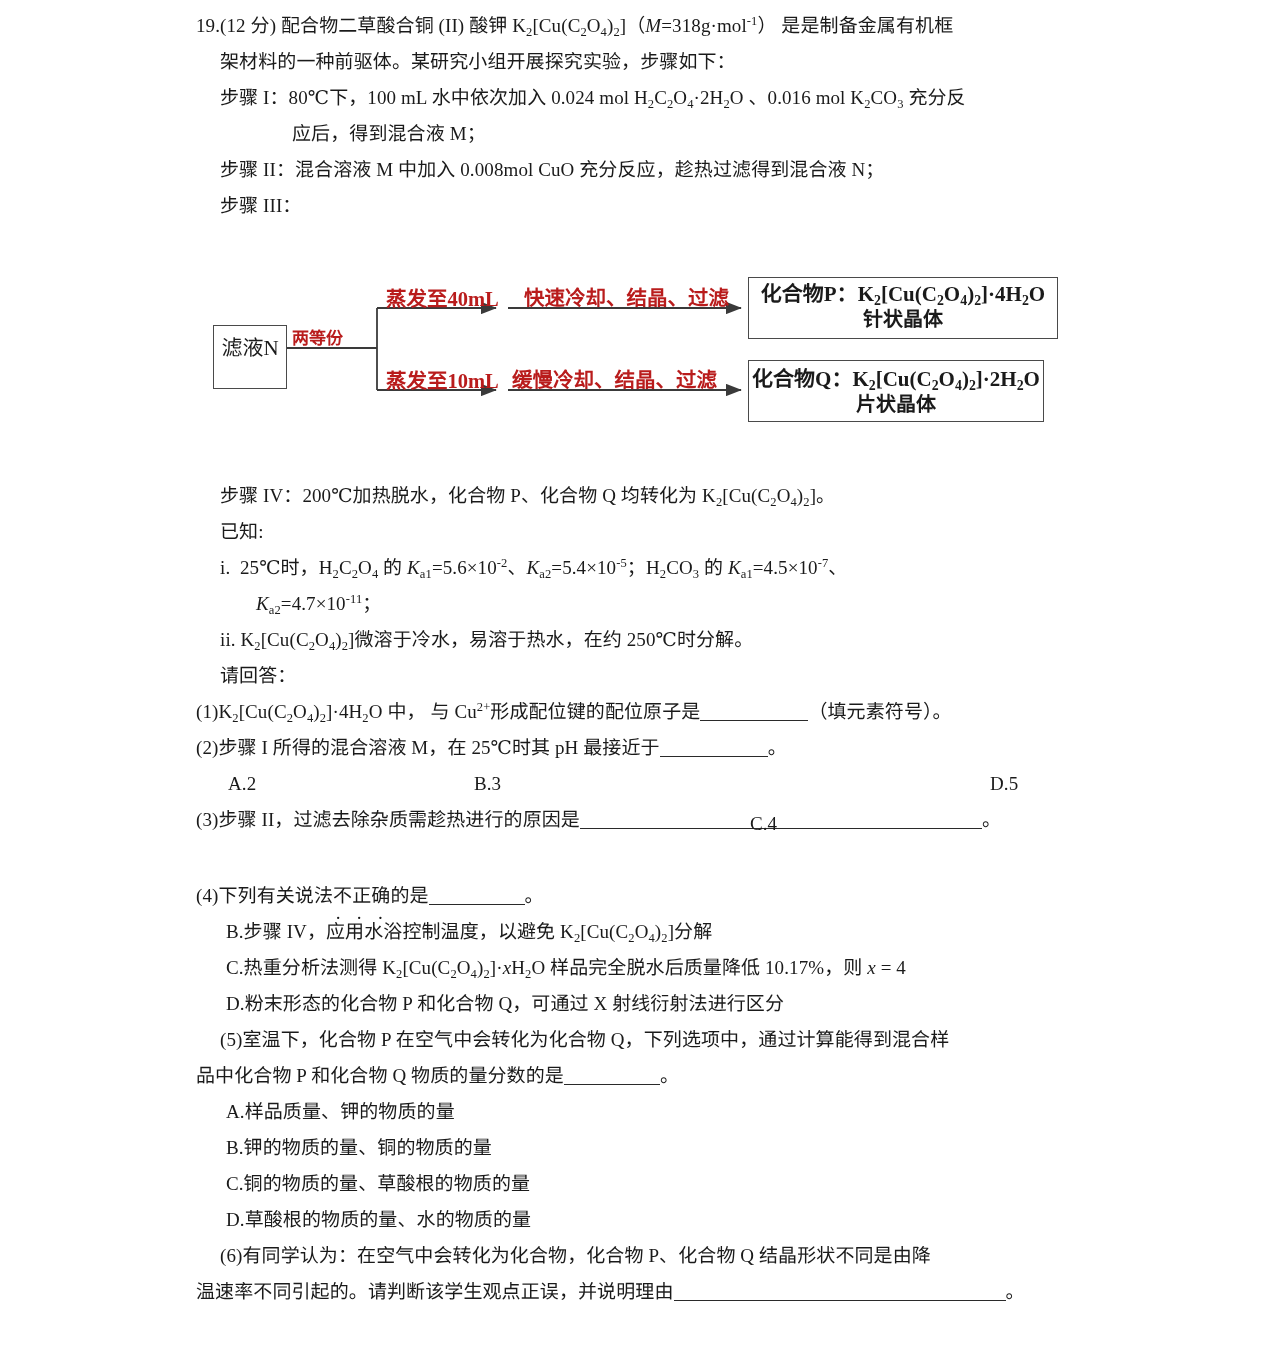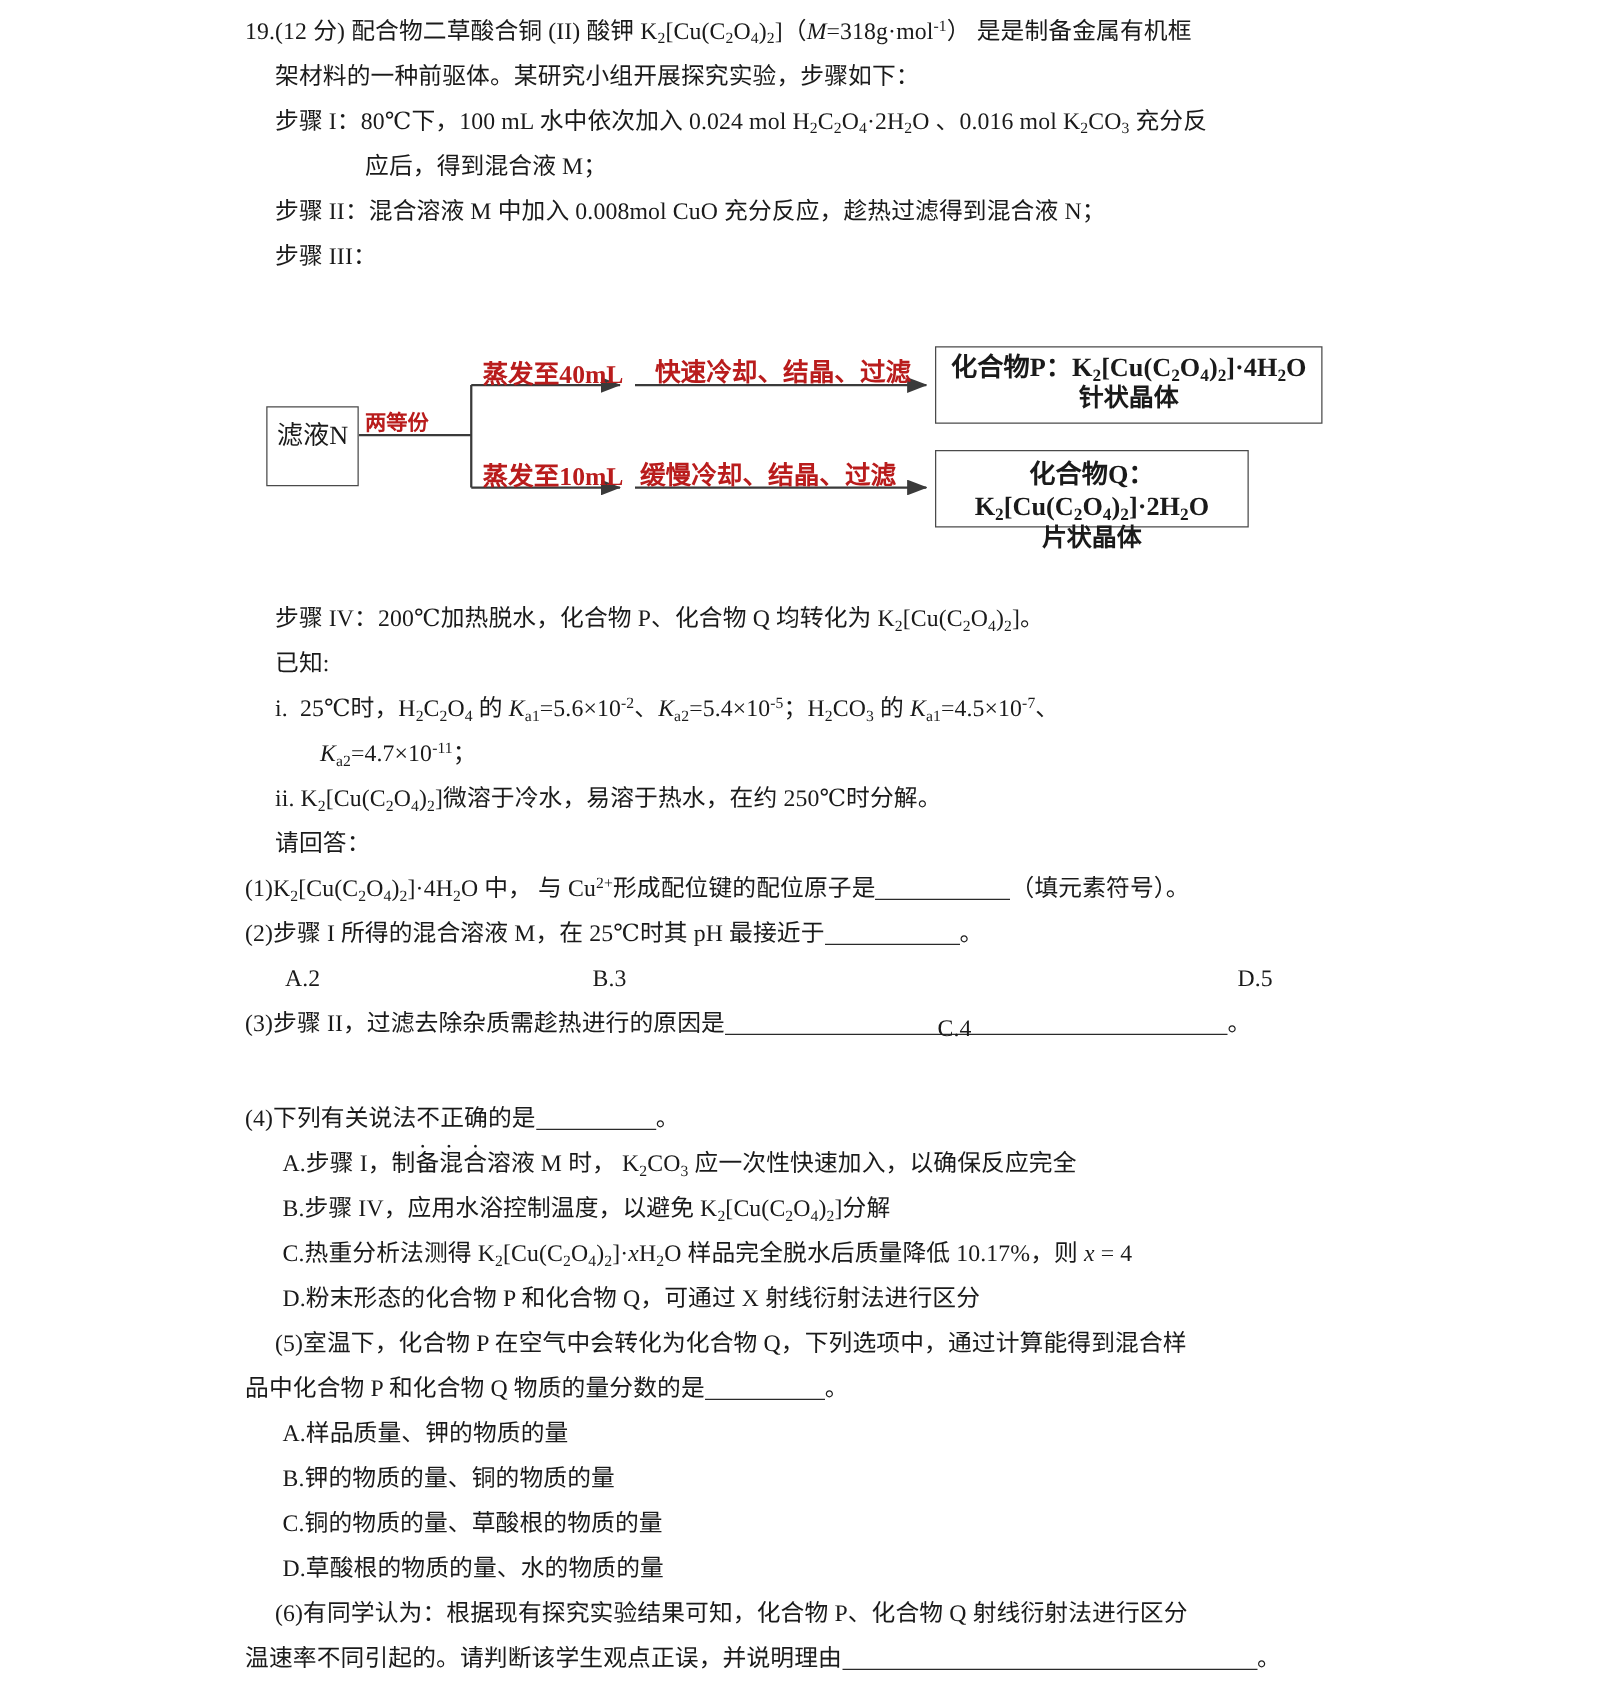--- a/index.html
+++ b/index.html
@@ -102,21 +102,21 @@
     text-align: center;
   }
   #box-p {
     left: 552px; top: 15px;
     width: 310px; height: 62px;
     padding-top: 3px;
     font-weight: 700;
   }
   #box-q {
     left: 552px; top: 98px;
-    width: 251px; height: 62px;
+    width: 296px; height: 62px;
     padding-top: 5px;
     font-weight: 700;
   }
   .fbox .sub-l {
     display: block;
     font-weight: 700;
     font-size: 20px;
   }
   .flow-svg {
     position: absolute;
@@ -217,35 +217,34 @@
       <span style="position:absolute;left:32px;">A.2</span>
       <span style="position:absolute;left:278px;">B.3</span>
       <span style="position:absolute;left:554px;margin-top:40px;">C.4</span>
       <span style="position:absolute;left:794px;">D.5</span>
     </div>
 
     <div class="ln"><span>(3)</span><span>步骤 II，过滤去除杂质需趁热进行的原因是</span><span class="blank bl-lg"></span><span>。</span></div>
 
     <div class="ln"><span>(4)</span><span>下列有关说法</span><span class="emph-dots">不正确</span><span>的是</span><span class="blank bl-md"></span><span>。</span></div>
 
-    <div class="ln ind-opt"><span>A.步骤 I，制备混合溶液 M 时， K</span><sub>2</sub><span>CO</span><sub>3</sub><span> 应一次性快速加入，以确保反应完全</span></div>
 
     <div class="ln ind-opt"><span>B.步骤 IV，应用水浴控制温度，以避免 K</span><sub>2</sub><span>[Cu(C</span><sub>2</sub>O<sub>4</sub><span>)</span><sub>2</sub><span>]分解</span></div>
 
     <div class="ln ind-opt"><span>C.热重分析法测得 K</span><sub>2</sub><span>[Cu(C</span><sub>2</sub>O<sub>4</sub><span>)</span><sub>2</sub><span>]·</span><span class="it">x</span><span>H</span><sub>2</sub><span>O 样品完全脱水后质量降低 10.17%，则 </span><span class="it">x</span><span> = 4</span></div>
 
     <div class="ln ind-opt">D.粉末形态的化合物 P 和化合物 Q，可通过 X 射线衍射法进行区分</div>
 
     <div class="ln ind1"><span>(5)</span><span>室温下，化合物 P 在空气中会转化为化合物 Q，下列选项中，通过计算能得到混合样</span></div>
 
     <div class="ln"><span>品中化合物 P 和化合物 Q 物质的量分数的是</span><span class="blank bl-md"></span><span>。</span></div>
 
     <div class="ln ind-opt">A.样品质量、钾的物质的量</div>
     <div class="ln ind-opt">B.钾的物质的量、铜的物质的量</div>
     <div class="ln ind-opt">C.铜的物质的量、草酸根的物质的量</div>
     <div class="ln ind-opt">D.草酸根的物质的量、水的物质的量</div>
 
-    <div class="ln ind1"><span>(6)</span><span>有同学认为：根据现有探究实验结果可知，化合物 P、化合物 Q 射线衍射法进行区分</span></div>
+    <div class="ln ind1"><span>(6)</span><span>有同学认为：在空气中会转化为化合物，化合物 P、化合物 Q 结晶形状不同是由降</span></div>
 
     <div class="ln"><span>温速率不同引起的。请判断该学生观点正误，并说明理由</span><span class="blank bl-xl"></span><span>。</span></div>
 
   </div>
 </div>
 
 </body></html>

